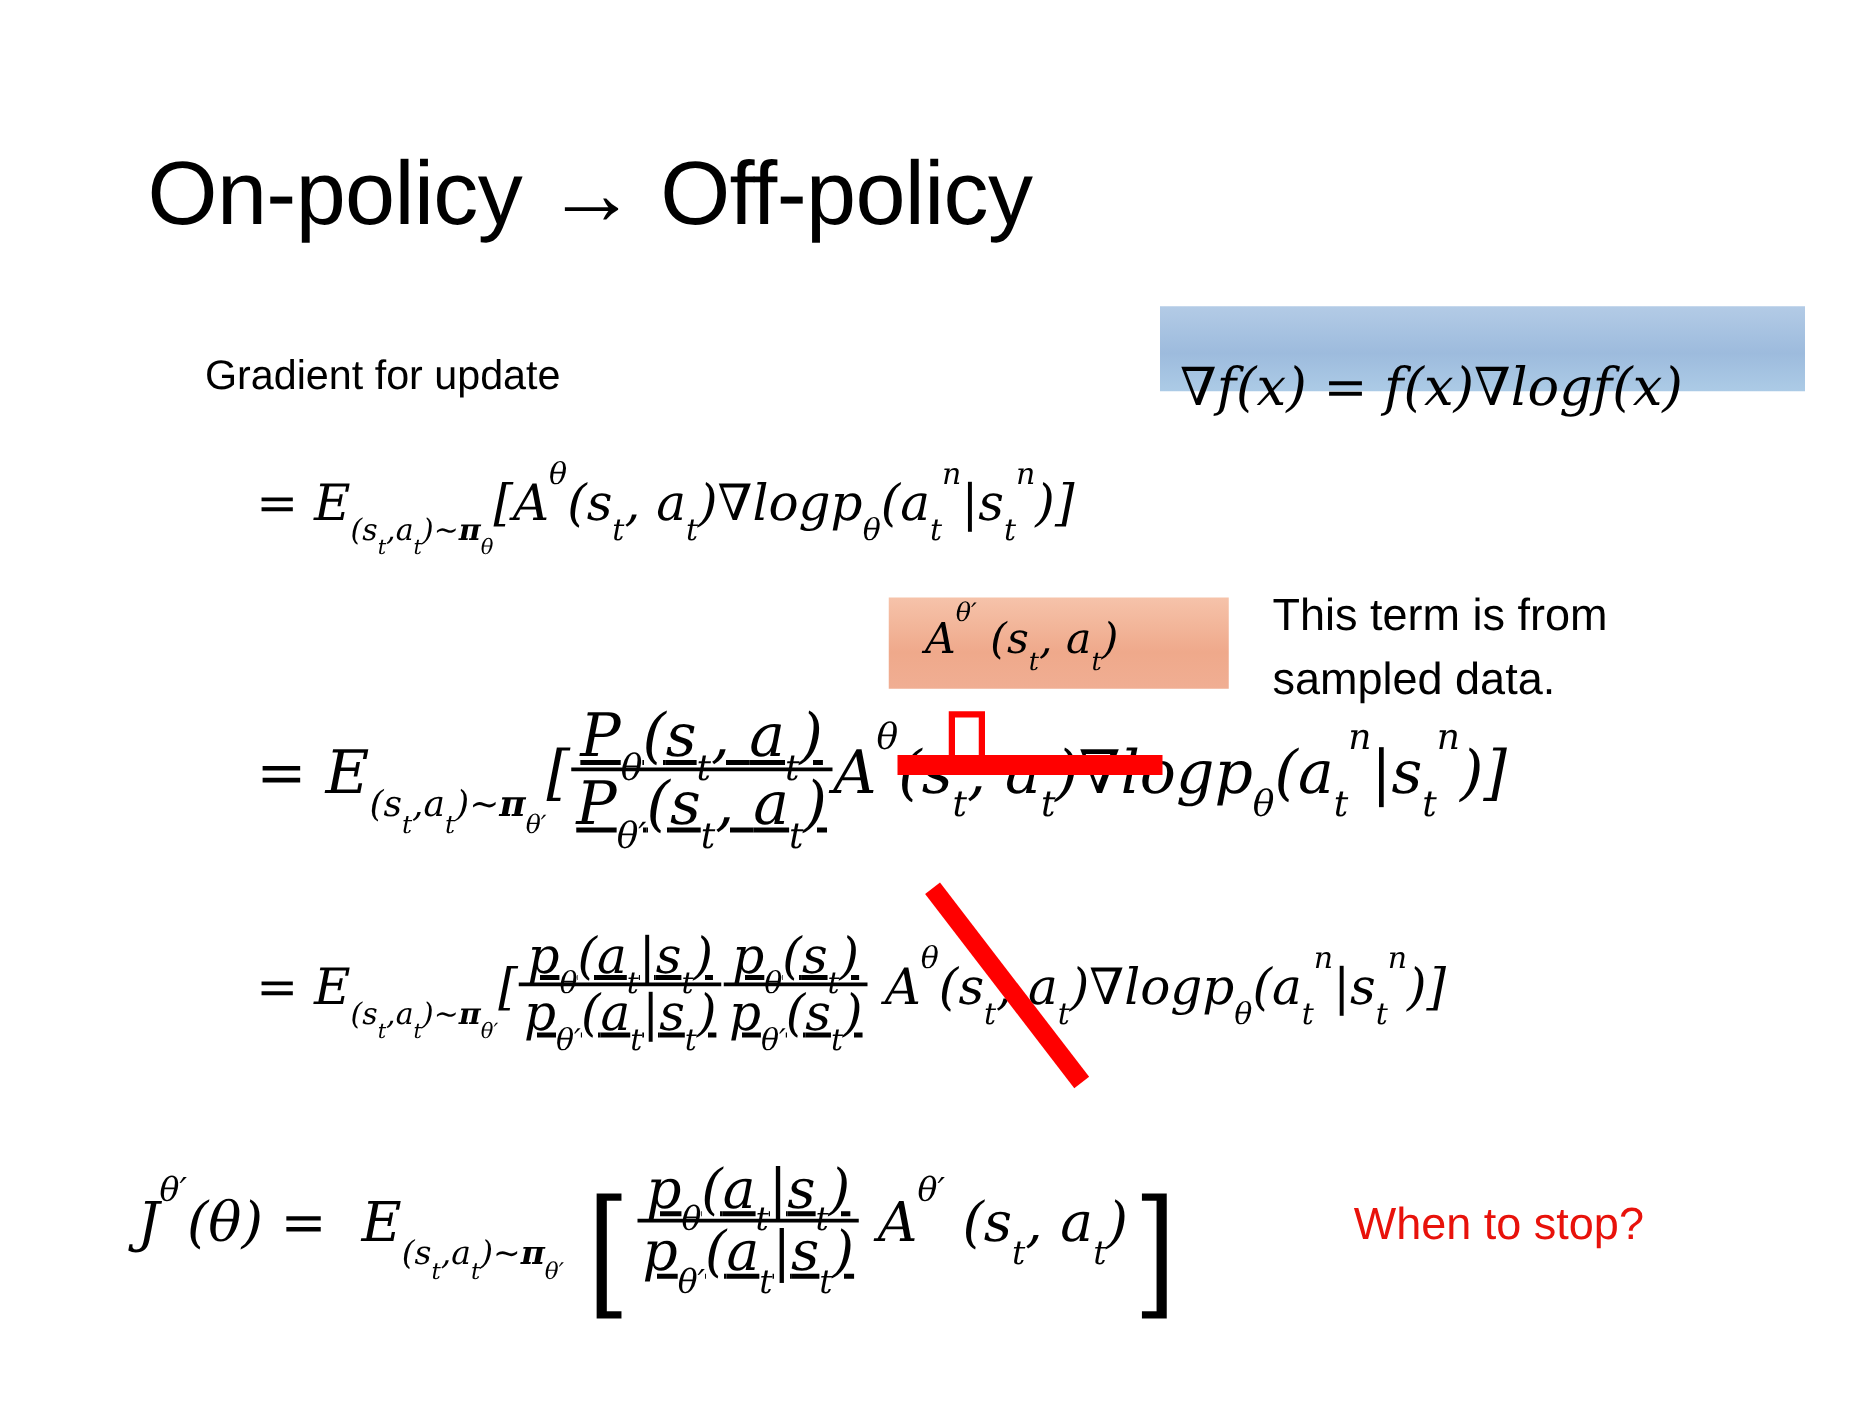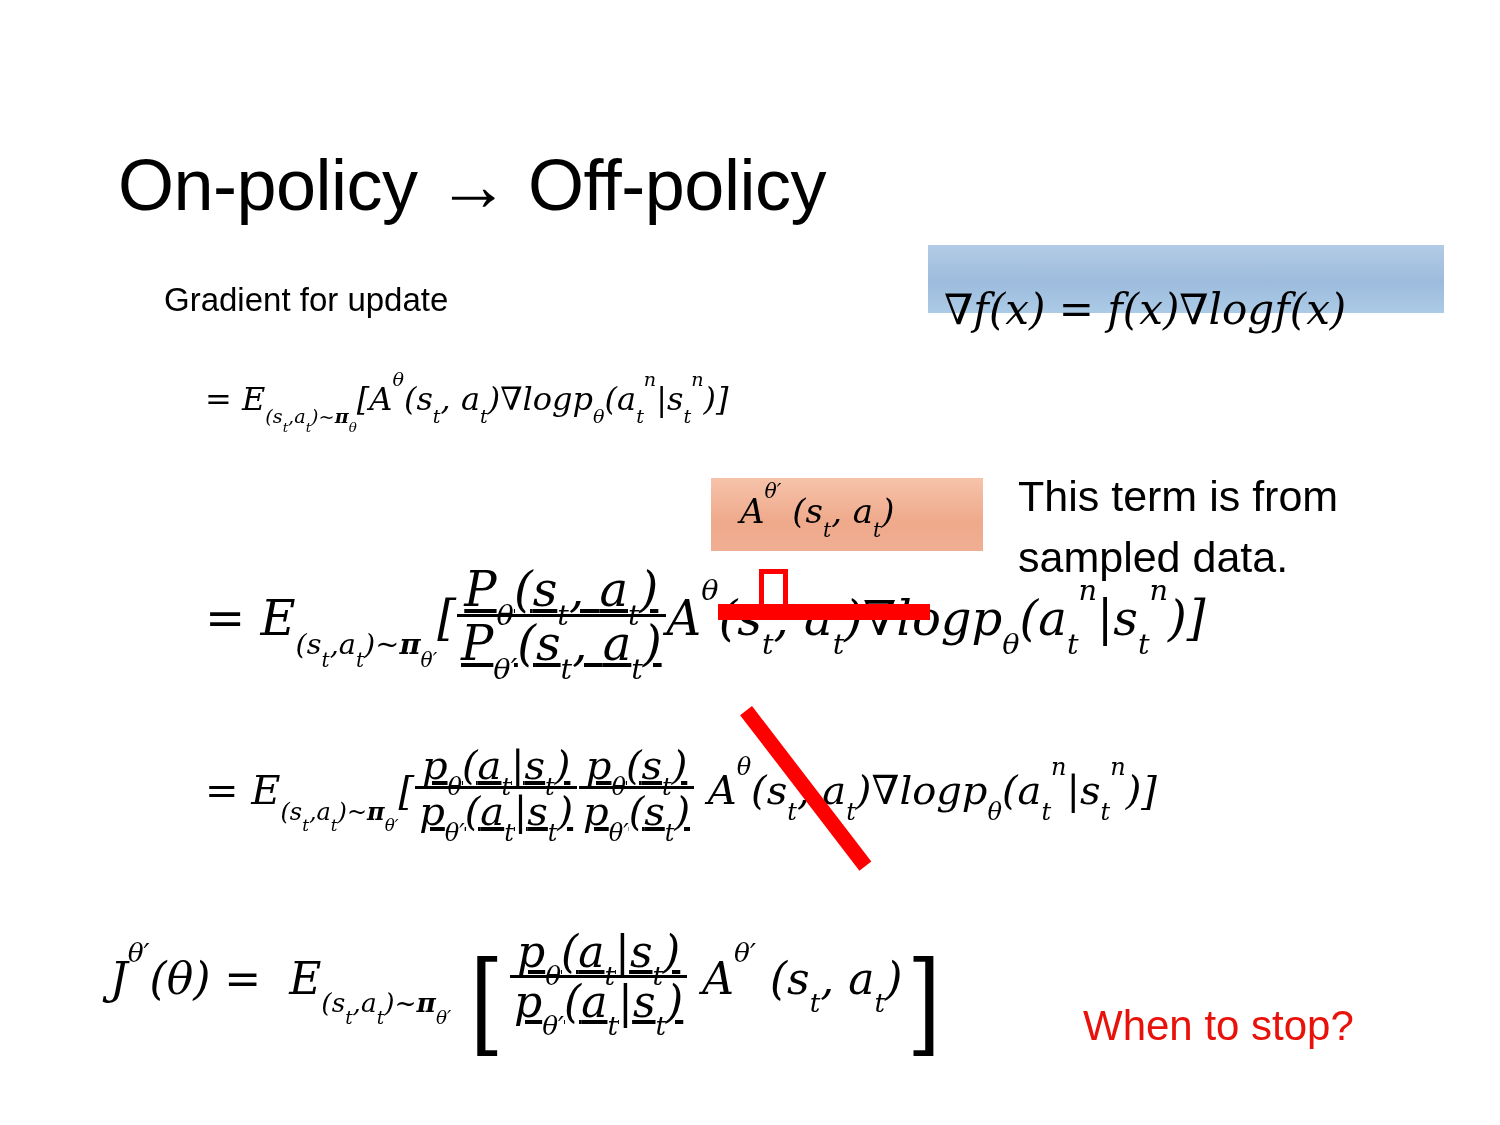--- a/index.html
+++ b/index.html
@@ -20,53 +20,51 @@
   #slide-title {
     position: absolute;
     left: 118px;
     top: 118px;
     font-size: 72px;
     font-weight: 400;
     letter-spacing: -0.5px;
     line-height: 1.05;
     white-space: nowrap;
     color: #000;
-    margin-top: 30px;
   }
 
   
   #gradient-label {
     position: absolute;
     left: 118px;
     top: 281px;
     font-size: 33px;
     font-weight: 400;
     white-space: nowrap;
     margin-left: 46px;
   }
 
   
   #side-note {
     position: absolute;
     left: 1018px;
     top: 466px;
-    font-size: 43px;
+    font-size: 36px;
     line-height: 1.42;
     width: 390px;
   }
 
   
   #when-to-stop {
     position: absolute;
     left: 1083px;
     top: 958px;
-    font-size: 42px;
+    font-size: 36px;
     color: #e8120b;
     white-space: nowrap;
-    margin-top: 44px;
   }
 
   
   #blue-box {
     position: absolute;
     left: 928px;
     top: 245px;
     width: 516px;
     height: 68px;
     background: linear-gradient(180deg,#b3cbe6 0%, #9dbbdd 55%, #accbe6 100%);
@@ -153,21 +151,21 @@
 
 <div id="slide-title">On-policy → Off-policy</div>
 
 <div id="gradient-label">Gradient for update</div>
 
 <div id="blue-box"></div>
 <div class="math" style="left:944px; top:254px; font-size:42px;margin-top:35px;">
   <span class="up">∇</span><i>f</i>(<i>x</i>) <span class="up">=</span> <i>f</i>(<i>x</i>)<span class="up">∇</span><i>logf</i>(<i>x</i>)
 </div>
 
-<div class="math" style="left:205px; top:383px; font-size:32px;">
+<div class="math" style="left:205px; top:383px; font-size:40px;">
   <span class="up">=</span> <i>E</i><sub>(<i>s</i><sub>t</sub>,<i>a</i><sub>t</sub>)~<span class="bold">π</span><sub>θ</sub></sub>[<i>A</i><sup>θ</sup>(<i>s</i><sub>t</sub>, <i>a</i><sub>t</sub>)<span class="up">∇</span><i>logp</i><sub>θ</sub>(<i>a</i><sub>t</sub><sup>n</sup>|<i>s</i><sub>t</sub><sup>n</sup>)]
 </div>
 
 <div id="orange-box"></div>
 <div class="math" style="left:740px; top:494px; font-size:34px;">
   <i>A</i><sup>θ′</sup> (<i>s</i><sub>t</sub>, <i>a</i><sub>t</sub>)
 </div>
 
 <div id="side-note">This term is from sampled data.</div>
 

